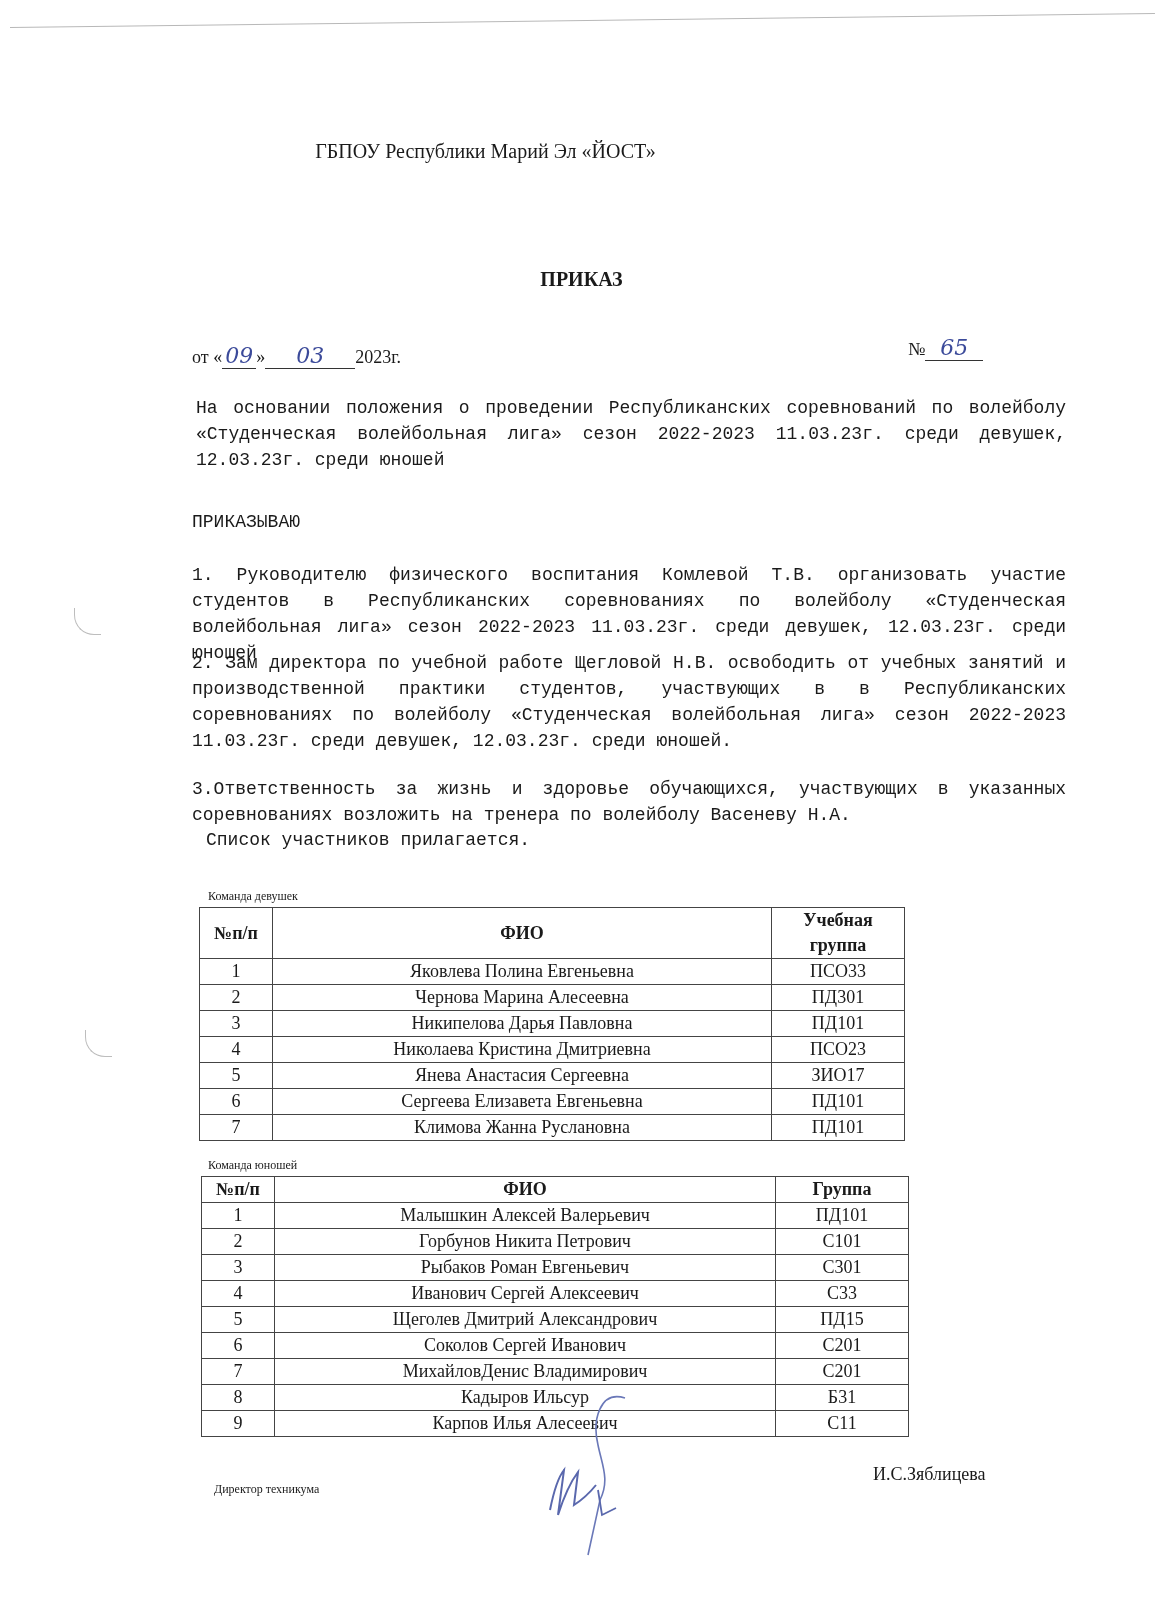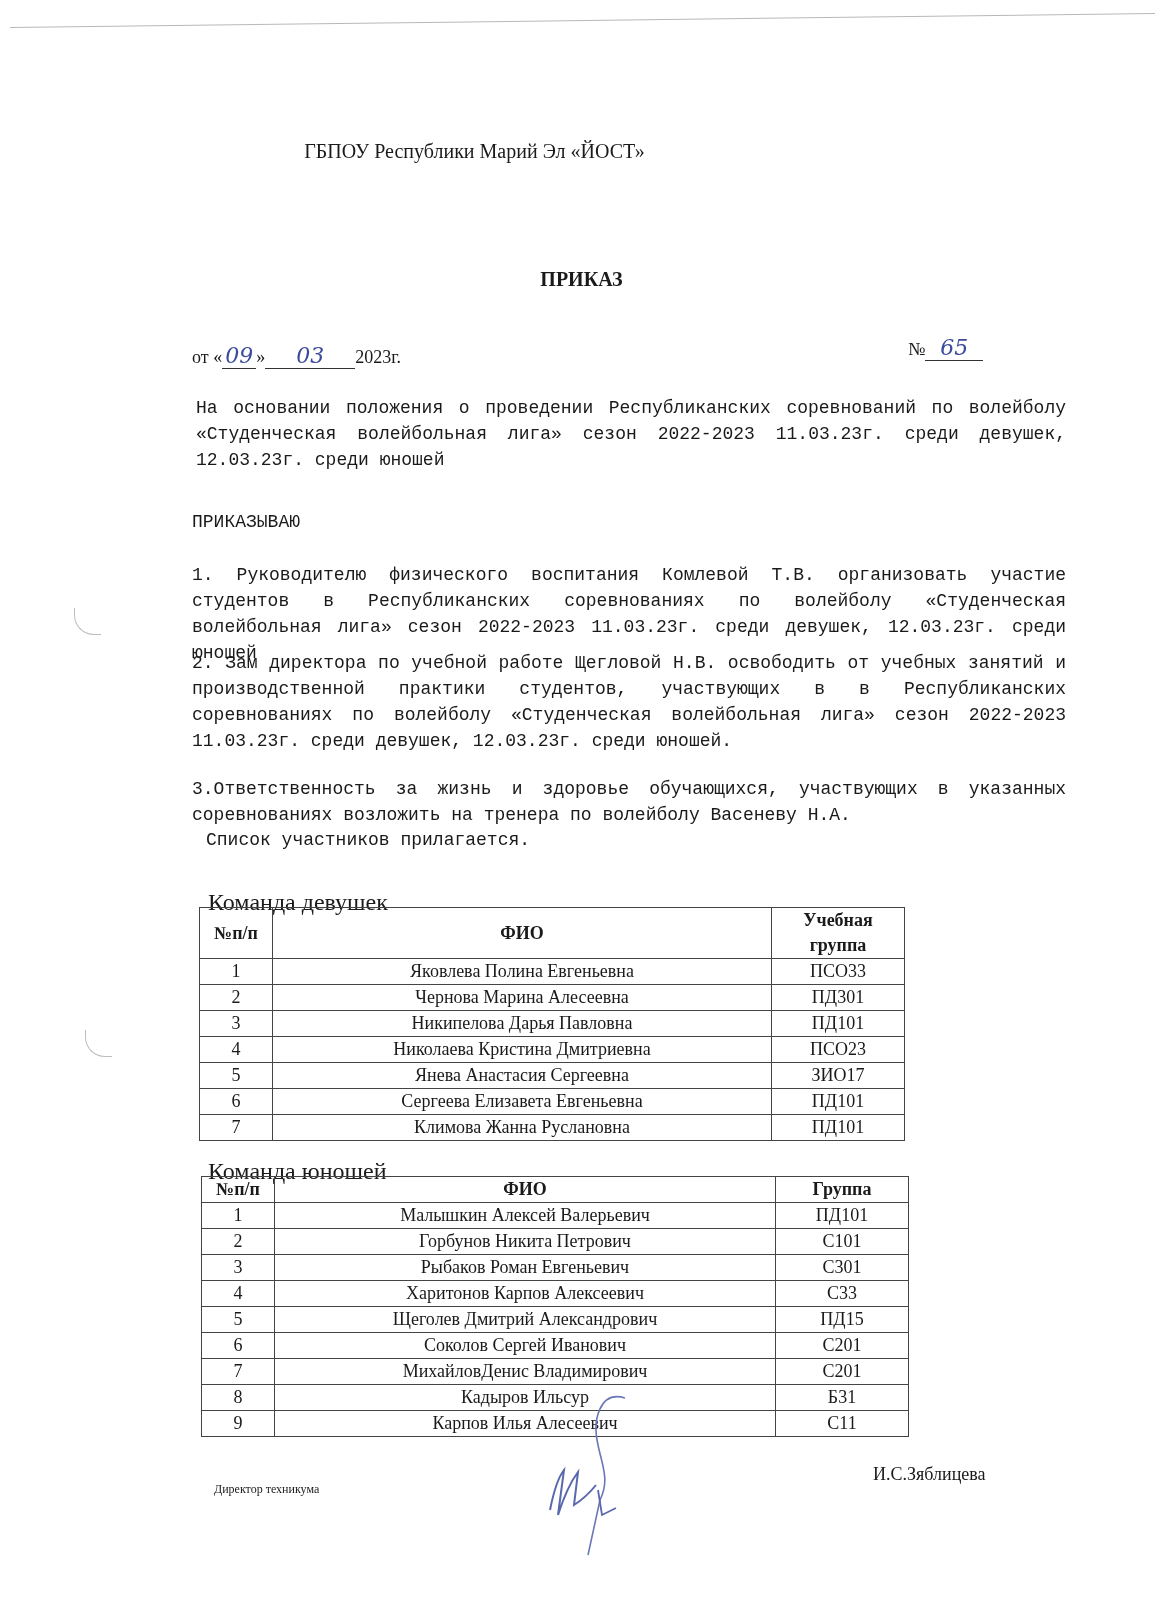--- a/index.html
+++ b/index.html
@@ -11,37 +11,37 @@
   .scan-line {
     position: absolute; left: 10px; top: 27px; width: 1145px; height: 1px;
     background: #b8b8b8; transform: rotate(-0.7deg); transform-origin: left center;
   }
   .punch { position: absolute; width: 26px; height: 26px;
     border-left: 1px solid #bdbdbd; border-bottom: 1px solid #bdbdbd;
     border-radius: 0 0 0 20px; }
   .punch.p1 { left: 74px; top: 608px; }
   .punch.p2 { left: 85px; top: 1030px; }
 
-  .org { position: absolute; left: 1px; width: 947px; top: 140px; text-align: center; font-size: 20px; }
+  .org { position: absolute; left: 12px; width: 947px; top: 140px; text-align: center; font-size: 20px; }
   .title { position: absolute; left: 0; width: 1163px; top: 268px; text-align: center; font-size: 20px; font-weight: bold; }
 
   .date-line { position: absolute; left: 192px; top: 343px; font-size: 18px; white-space: nowrap; }
   .hand { font-family: "DejaVu Serif", serif; font-style: italic; color: #3b4a9a; font-size: 22px; }
   .uline { display: inline-block; border-bottom: 1px solid #333; text-align: center; }
   .num-line { position: absolute; left: 908px; top: 335px; font-size: 18px; white-space: nowrap; }
 
   .para { position: absolute; left: 192px; width: 874px; font-size: 18px; line-height: 26px; text-align: justify; font-family: Liberation Mono, monospace; }
   .p-basis { top: 395px; left: 196px; width: 870px; }
   .p-order { top: 509px; }
   .p1t { top: 562px; }
   .p2t { top: 650px; }
   .p3t { top: 776px; }
   .p-list { top: 827px; left: 206px; }
 
-  .caption { position: absolute; left: 208px; font-size: 24px; }
+  .caption { position: absolute; left: 208px; font-size: 12px; }
   .cap-girls { top: 889px; }
   .cap-boys { top: 1158px; }
 
   table.team { position: absolute; border-collapse: collapse; font-size: 18px; }
   table.team td, table.team th { border: 1px solid #444; padding: 0 8px; height: 25px; line-height: 25px; }
   table.team th { font-weight: bold; }
   .girls { left: 199px; top: 907px; width: 706px; }
   .girls th { height: 56px; line-height: 22px; }
   .boys { left: 201px; top: 1176px; width: 708px; }
   .boys th { font-weight: normal; height: 26px; }
@@ -146,21 +146,21 @@
         <td class="c-name">Горбунов Никита Петрович</td>
         <td class="c-grp">С101</td>
       </tr>
       <tr>
         <td class="c-num">3</td>
         <td class="c-name">Рыбаков Роман Евгеньевич</td>
         <td class="c-grp">С301</td>
       </tr>
       <tr>
         <td class="c-num">4</td>
-        <td class="c-name">Харитонов Карпов Алексеевич</td>
+        <td class="c-name">Иванович Сергей Алексеевич</td>
         <td class="c-grp">С33</td>
       </tr>
       <tr>
         <td class="c-num">5</td>
         <td class="c-name">Щеголев Дмитрий Александрович</td>
         <td class="c-grp">ПД15</td>
       </tr>
       <tr>
         <td class="c-num">6</td>
         <td class="c-name">Соколов Сергей Иванович</td>

